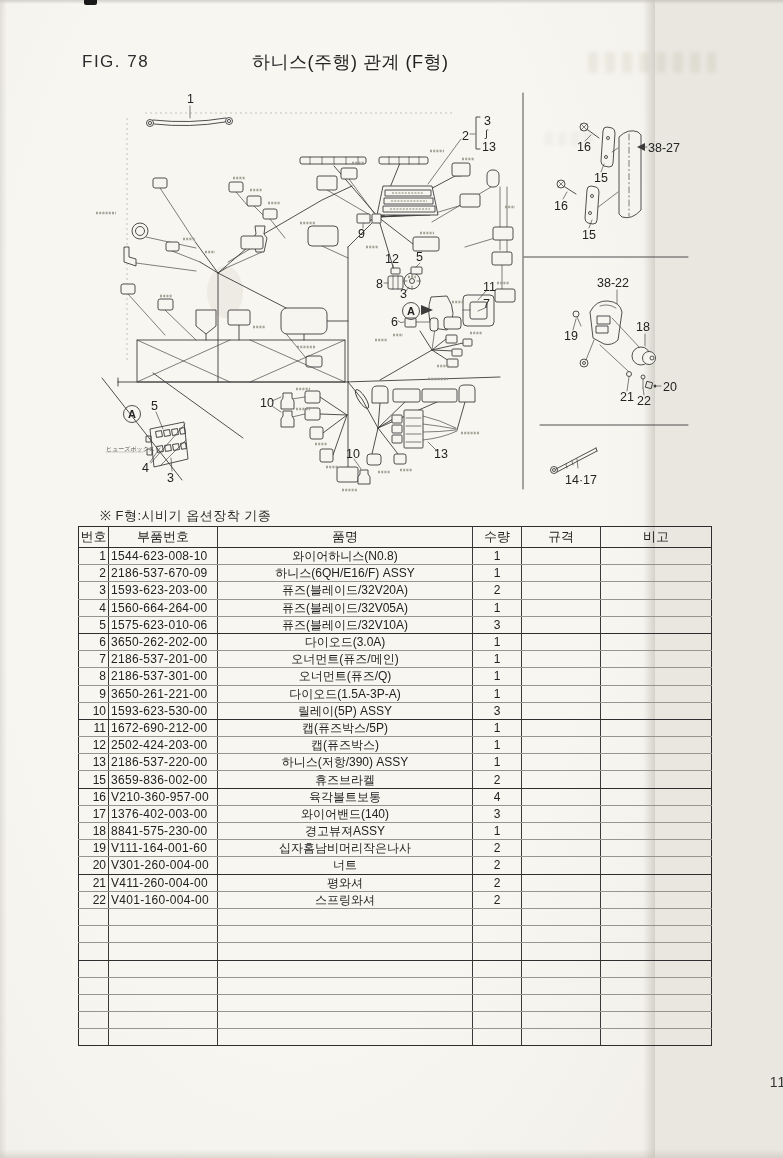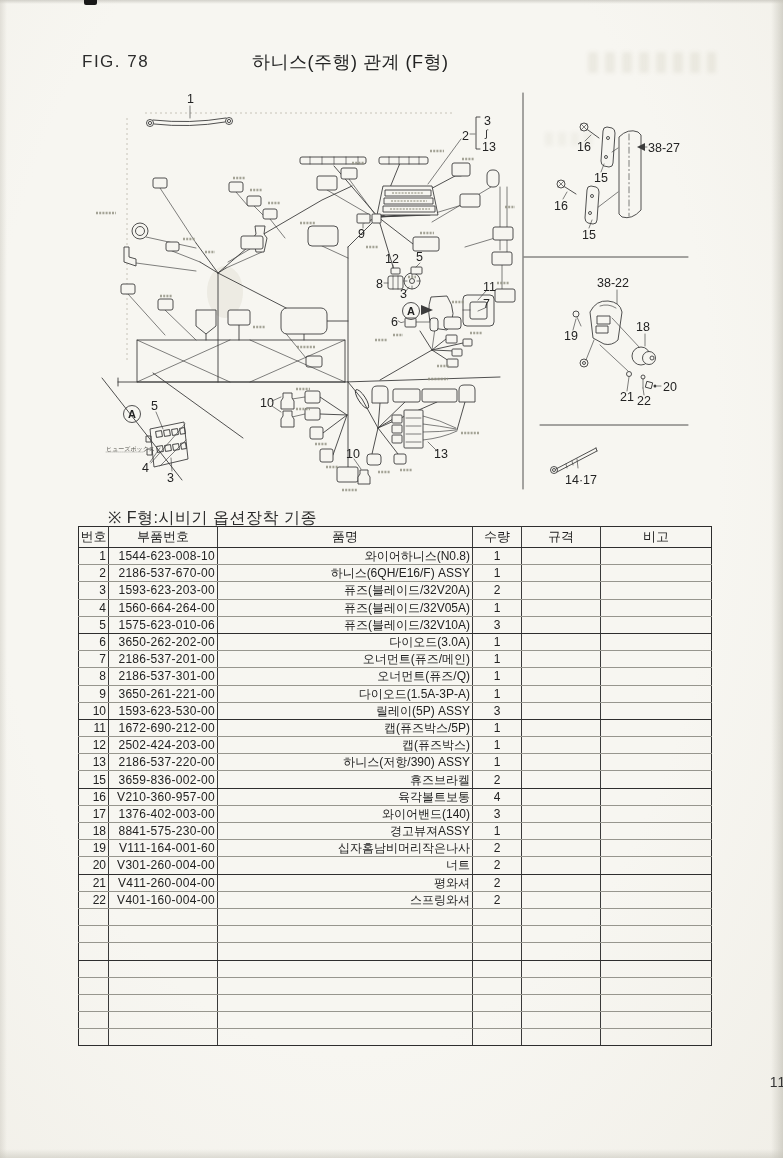--- a/index.html
+++ b/index.html
@@ -1,49 +1,49 @@
 <!DOCTYPE html>
 <html><head>
 <meta charset="utf-8">
 <style>
   html,body{margin:0;padding:0}
   body{width:783px;height:1158px;overflow:hidden;background:#e9e7e0;
        font-family:"Liberation Sans",sans-serif}
-  .page{position:absolute;left:0;top:0;width:783px;height:1158px;
+  .page{position:absolute;left:0;top:0;width:655px;height:1158px;
         background:radial-gradient(ellipse at 45% 40%, #f7f6f1 60%, #f1efe8 100%);}
   
   .edge{position:absolute;pointer-events:none}
   .edge.top{left:0;top:0;width:783px;height:4px;background:linear-gradient(#a7a59c,transparent);opacity:.45}
   .edge.right{right:0;top:0;width:12px;height:1158px;background:linear-gradient(to left,#c6c4ba,transparent);opacity:.7}
   .edge.left{left:0;top:0;width:7px;height:1158px;background:linear-gradient(to right,#ccc9c0,transparent);opacity:.5}
   .edge.bottom{left:0;bottom:0;width:783px;height:9px;background:linear-gradient(to top,#c2c0b6,transparent);opacity:.5}
   .top-notch{position:absolute;left:84px;top:0;width:13px;height:5px;background:#191919;border-radius:0 0 2px 2px}
   .ghost{position:absolute;pointer-events:none;filter:blur(2px)}
   .g1{left:588px;top:52px;width:128px;height:21px;opacity:.14;
       background:repeating-linear-gradient(90deg,rgba(110,100,55,.6) 0 10px,transparent 10px 17px)}
   .g2{left:545px;top:132px;width:52px;height:14px;opacity:.08;
       background:repeating-linear-gradient(90deg,rgba(90,85,50,.6) 0 8px,transparent 8px 13px)}
   .fig-label{position:absolute;left:82px;top:52px;font-size:17px;letter-spacing:1.5px;color:#2c2c2c}
   .fig-title{position:absolute;left:252px;top:50px;font-size:18px;letter-spacing:.5px;color:#222;font-weight:normal}
-  .note{position:absolute;left:108px;top:506px;font-size:16px;color:#2a2a2a;letter-spacing:.5px}
+  .note{position:absolute;left:100px;top:506px;font-size:13px;color:#2a2a2a;letter-spacing:.5px}
   .page-number{position:absolute;left:12px;top:1074px;width:783px;text-align:right;
                font-size:14px;letter-spacing:1px;color:#333}
   svg.diagram{position:absolute;left:85px;top:85px}
   
   table.parts{position:absolute;left:78px;top:526px;width:633px;border-collapse:collapse;
               table-layout:fixed;border:1.7px solid #2e2e2e;background:transparent}
   table.parts th{height:20px;font-size:13px;font-weight:normal;color:#222;
                  border-right:1.1px solid #3a3a3a;border-bottom:1.5px solid #2e2e2e;padding:0}
   table.parts td{height:16.2px;font-size:12px;color:#222;padding:0 2px;overflow:hidden;
                  white-space:nowrap;border-right:1.1px solid #3a3a3a;border-bottom:.9px solid #97968e;line-height:1}
   table.parts tr.group-end td{border-bottom:1.6px solid #2e2e2e}
   table.parts th:last-child,table.parts td:last-child{border-right:none}
   .cell-no{text-align:right;padding-right:3px}
-  .cell-part-no{text-align:right;padding-left:2px;letter-spacing:.3px}
-  .cell-name{text-align:right;padding-left:4px}
+  .cell-part-no{text-align:left;padding-left:2px;letter-spacing:.3px}
+  .cell-name{text-align:center;padding-left:4px}
   .cell-qty{text-align:center}
   
   .ln{fill:none;stroke:#3d3d3d;stroke-width:.9;stroke-linecap:round;stroke-linejoin:round}
   .lnt{fill:none;stroke:#3d3d3d;stroke-width:.65;stroke-linecap:round}
   .cp{fill:#f6f5f0;stroke:#3d3d3d;stroke-width:.9;stroke-linejoin:round}
   .cpn{fill:none;stroke:#3d3d3d;stroke-width:.9;stroke-linejoin:round}
   .mt{stroke:#8f8e80;stroke-width:2.4;stroke-dasharray:2 1.2;opacity:.8;fill:none}
   .mtl{stroke:#a6a596;stroke-width:2;stroke-dasharray:2 1.2;opacity:.7;fill:none}
   .fd{fill:#3d3d3d;stroke:none}
   .cl{font:12.5px "Liberation Sans",sans-serif;fill:#232323}
@@ -379,21 +379,21 @@
         <tr>
           <td class="cell-no">1</td>
           <td class="cell-part-no">1544-623-008-10</td>
           <td class="cell-name">와이어하니스(N0.8)</td>
           <td class="cell-qty">1</td>
           <td class="cell-spec"></td>
           <td class="cell-remark"></td>
         </tr>
         <tr>
           <td class="cell-no">2</td>
-          <td class="cell-part-no">2186-537-670-00</td>
+          <td class="cell-part-no">2186-537-670-09</td>
           <td class="cell-name">하니스(6QH/E16/F) ASSY</td>
           <td class="cell-qty">1</td>
           <td class="cell-spec"></td>
           <td class="cell-remark"></td>
         </tr>
         <tr>
           <td class="cell-no">3</td>
           <td class="cell-part-no">1593-623-203-00</td>
           <td class="cell-name">퓨즈(블레이드/32V20A)</td>
           <td class="cell-qty">2</td>

